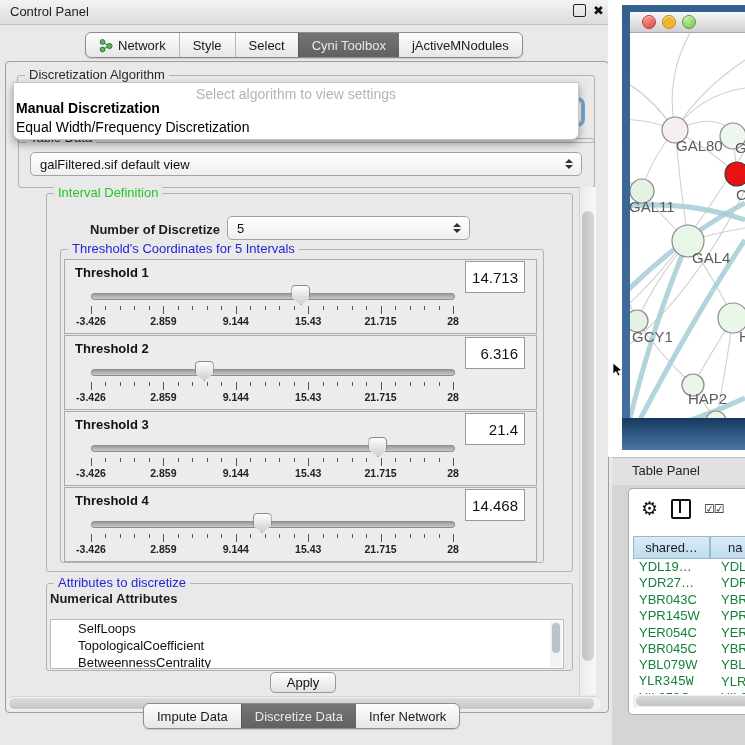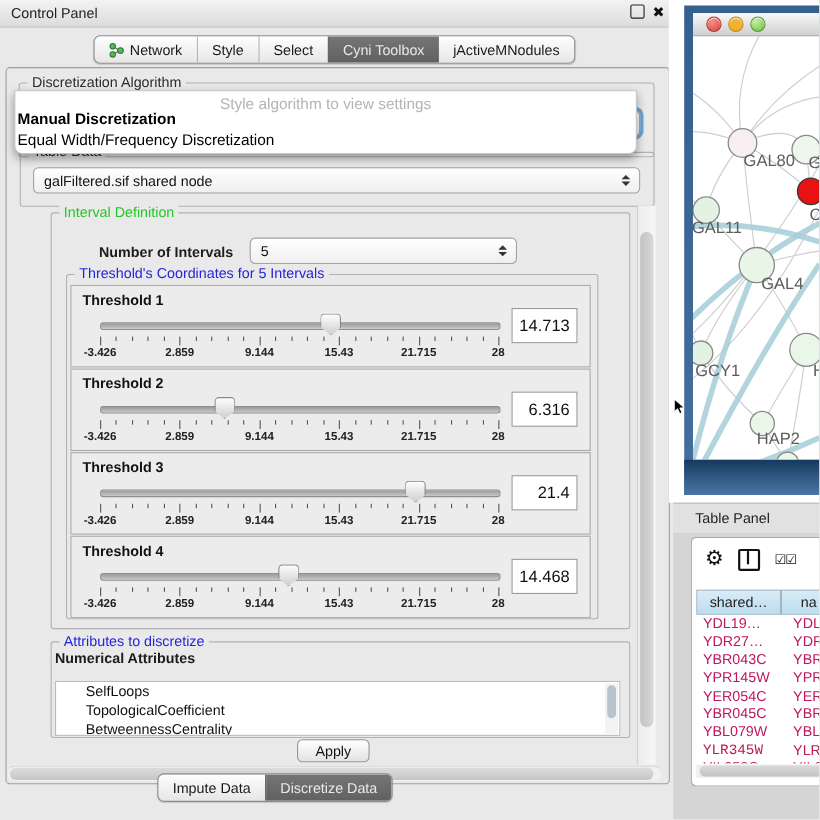--- a/index.html
+++ b/index.html
@@ -53,21 +53,21 @@
 
   
   .threshold-box{position:relative;width:473px;height:75px;border:1px solid #ababab;background:#ececec;margin-bottom:1px;box-sizing:border-box;}
   .t-label{position:absolute;left:10px;top:5px;font-weight:bold;font-size:13px;color:#111;}
   .s-track{position:absolute;left:26px;top:33px;width:362px;height:5px;border-radius:3px;background:linear-gradient(#9a9a9a,#c9c9c9);border:1px solid #8e8e8e;}
   .s-thumb{position:absolute;top:25px;width:17px;height:18px;background:linear-gradient(#fdfdfd,#cfcfcf);border:1px solid #8a8a8a;border-radius:4px 4px 2px 2px;clip-path:polygon(0 0,100% 0,100% 62%,50% 100%,0 62%);box-shadow:inset 0 0 1px #fff;}
   .s-ticks{position:absolute;left:26px;top:46px;width:362px;height:8px;}
   .s-ticks i{position:absolute;top:0;width:1px;background:#555;}
   .s-labels{position:absolute;left:26px;top:55px;width:362px;height:14px;}
   .s-labels span{position:absolute;transform:translateX(-50%);font-size:10.5px;font-weight:bold;color:#222;white-space:nowrap;}
-  .s-value{position:absolute;right:11px;top:20px;width:60px;height:32px;background:#fff;border:1px solid #9a9a9a;font-size:15px;color:#111;text-align:right;line-height:32px;padding-right:6px;box-sizing:border-box;}
+  .s-value{position:absolute;right:11px;top:1px;width:60px;height:32px;background:#fff;border:1px solid #9a9a9a;font-size:15px;color:#111;text-align:right;line-height:32px;padding-right:6px;box-sizing:border-box;}
 
   
   #attr-list{position:absolute;left:3px;top:35px;width:512px;height:48px;background:#fff;border:1px solid #bbb;overflow:hidden;}
   .attr-item{padding:1px 0 1px 27px;font-size:13px;color:#111;}
   #attr-vscroll{position:absolute;right:1px;top:1px;width:12px;height:46px;background:#f3f3f3;}
   #attr-vthumb{position:absolute;left:2px;top:2px;width:8px;height:30px;border-radius:5px;background:#b9c3cb;}
 
   .push-btn{position:absolute;background:linear-gradient(#ffffff,#e2e2e2);border:1px solid #979797;border-radius:5px;font-size:13px;color:#111;text-align:center;}
 
   
@@ -88,21 +88,21 @@
   #table-card{position:absolute;left:628px;top:488px;width:130px;height:225px;background:#fff;border:1px solid #a9a9a9;border-radius:5px 0 0 5px;border-right:none;}
   #tp-toolbar{position:absolute;left:0;top:0;width:100%;height:40px;display:flex;align-items:center;gap:13px;padding-left:12px;box-sizing:border-box;}
   .gear-ic{font-size:19px;color:#111;line-height:20px;}
   .split-ic{width:16px;height:16px;border:2px solid #111;border-radius:2px;position:relative;}
   .split-ic::after{content:"";position:absolute;left:6px;top:0;width:2px;height:12px;background:#111;}
   .checks-ic{font-size:12px;letter-spacing:-1px;color:#111;}
   #tp-header{position:absolute;left:4px;top:47px;width:126px;height:23px;display:flex;}
   .th-cell{box-sizing:border-box;border:1px solid #9fb6c4;background:linear-gradient(#d9ecf7,#bcdcee);font-size:13px;color:#222;text-align:center;line-height:21px;overflow:hidden;white-space:nowrap;}
   #tp-rows{position:absolute;left:4px;top:70px;width:126px;height:135px;overflow:hidden;background:#fff;}
   .tp-row{display:flex;height:16.4px;}
-  .tp-cell{font-size:13px;color:#be185d;white-space:nowrap;overflow:hidden;line-height:16px;}
+  .tp-cell{font-size:13px;color:#15803d;white-space:nowrap;overflow:hidden;line-height:16px;}
   #tp-hscroll{position:absolute;left:4px;top:206px;width:126px;height:12px;background:#efefef;}
   #tp-hthumb{position:absolute;left:3px;top:1px;width:150px;height:10px;border-radius:5px;background:linear-gradient(#dadada,#c3c3c3);}
 
   .cursor-arrow{position:absolute;z-index:90;}
 </style>
 </head>
 <body>
 
 <div id="root">
 
@@ -150,36 +150,36 @@
           <span class="stepper">
               <i class="up"></i>
               <i class="dn"></i>
             </span>
         </div>
       </div>
 
       <div class="group" style="left:12px;top:76px;width:575px;height:48px;">
         <span class="g-title">Table Data</span>
         <div class="combo" style="left:11px;top:13px;width:552px;">
-          <span class="c-val">galFiltered.sif shared node</span>
+          <span class="c-val">galFiltered.sif default view</span>
           <span class="stepper">
               <i class="up"></i>
               <i class="dn"></i>
             </span>
         </div>
       </div>
 
       <div class="vscroll" style="left:573px;top:125px;width:16px;height:508px;">
         <div class="vthumb" style="top:24px;height:450px;"></div>
       </div>
 
       <div class="group" style="left:40px;top:131px;width:525px;height:377px;">
         <span class="g-title green">Interval Definition</span>
 
-        <div style="position:absolute;left:43px;top:28px;font-weight:bold;font-size:13px;">Number of Intervals</div>
+        <div style="position:absolute;left:43px;top:28px;font-weight:bold;font-size:13px;">Number of Discretize</div>
         <div class="combo" style="left:180px;top:22px;width:243px;">
           <span class="c-val">5</span>
           <span class="stepper">
               <i class="up"></i>
               <i class="dn"></i>
             </span>
         </div>
 
         <div class="group" style="left:13px;top:55px;width:482px;height:312px;">
           <span class="g-title blue">Threshold's Coordinates for 5 Intervals</span>
@@ -372,31 +372,34 @@
       </div>
 
       <div class="push-btn" style="left:264px;top:610px;width:64px;height:19px;line-height:19px;">Apply</div>
 
       <div class="hscroll" style="left:1px;top:634px;width:594px;height:13px;">
         <div class="hthumb" style="left:2px;width:585px;"></div>
       </div>
     </div>
 
     <div id="algo-popup">
-      <div class="prompt">Style algorithm to view settings</div>
+      <div class="prompt">Select algorithm to view settings</div>
       <div class="pop-item b" style="top:17px;">Manual Discretization</div>
       <div class="pop-item" style="top:36px;">Equal Width/Frequency Discretization</div>
     </div>
 
     <div class="seg-bar" id="bottom-tabs">
         <span class="seg">
           <span>Impute Data</span>
         </span>
         <span class="seg sel">
           <span>Discretize Data</span>
+        </span>
+        <span class="seg">
+          <span>Infer Network</span>
         </span>
       </div>
   </div>
 
   <div id="right-top-bg"></div>
 
   <div id="net-window"></div>
   <div id="net-inner">
     <div id="net-titlebar">
       <span class="tl red"></span>

